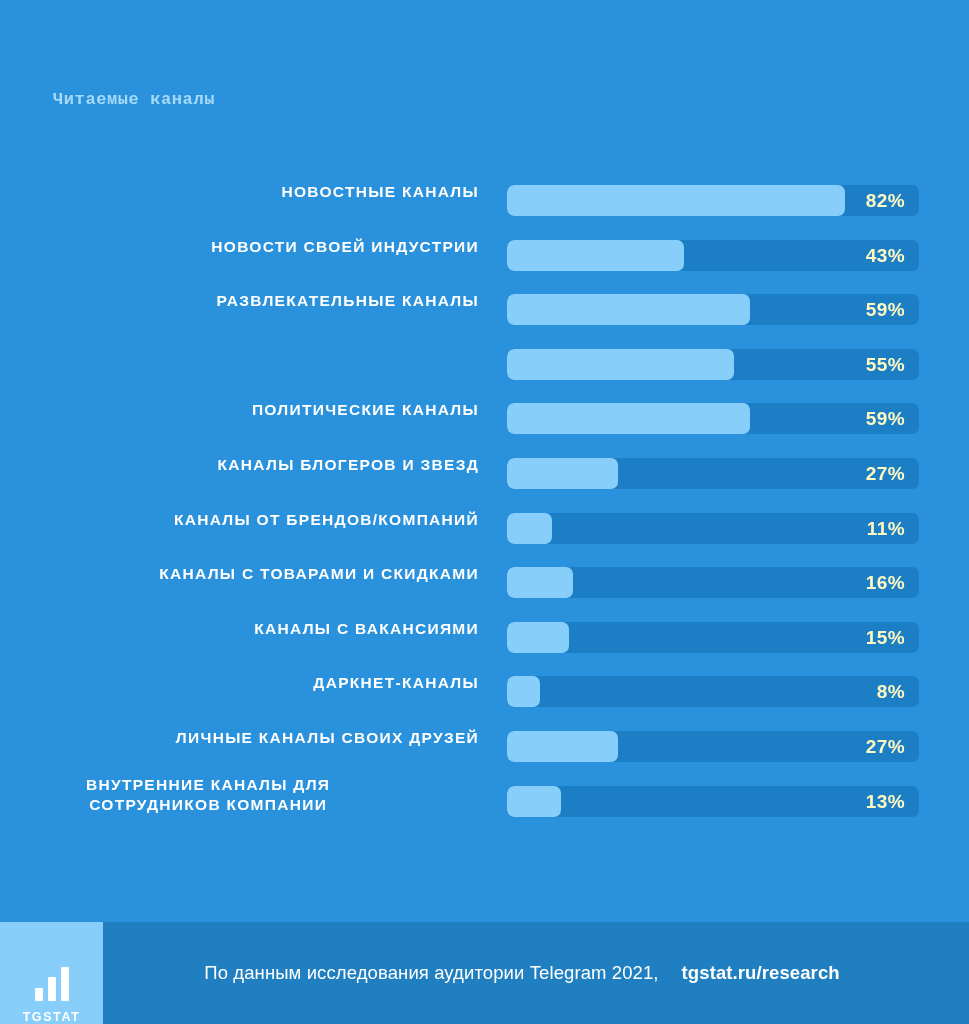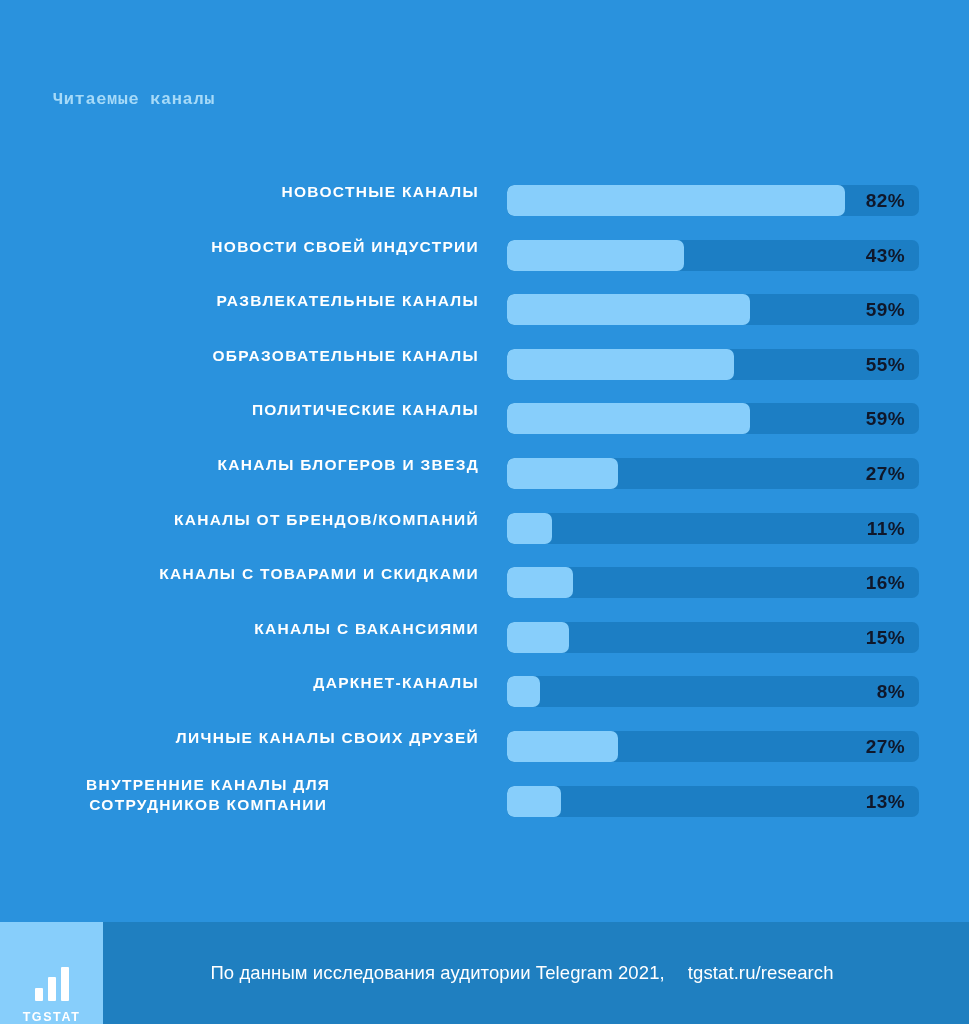--- a/index.html
+++ b/index.html
@@ -85,21 +85,21 @@
     height: 100%;
     background: #87cefb;
     border-radius: 7px;
   }
   .value {
     position: absolute;
     right: 14px;
     top: 0;
     height: 31px;
     line-height: 31px;
-    color: #0f172a;
+    color: #fef9c3;
     font-size: 19px;
     font-weight: bold;
     letter-spacing: 0.4px;
   }
 
   
   .footer {
     position: absolute;
     left: 0;
     bottom: 0;
@@ -150,21 +150,21 @@
     display: flex;
     align-items: center;
     justify-content: center;
     color: #ffffff;
     font-size: 18.5px;
     letter-spacing: 0.1px;
     padding-right: 28px;
     box-sizing: border-box;
   }
   .footer-note .link {
-    font-weight: normal;
+    font-weight: bold;
     margin-left: 23px;
   }
 </style>
 </head>
 <body>
 
 <div class="chart-title">Читаемые каналы</div>
 
 <div class="chart" id="chart-rows">
     <div class="row">
@@ -182,21 +182,20 @@
       </div>
     </div>
     <div class="row">
       <div class="row-label">РАЗВЛЕКАТЕЛЬНЫЕ КАНАЛЫ</div>
       <div class="track">
         <div class="fill" style="width: 59%;"></div>
         <div class="value">59%</div>
       </div>
     </div>
     <div class="row">
-      <div class="row-label">ОБРАЗОВАТЕЛЬНЫЕ КАНАЛЫ</div>
       <div class="track">
         <div class="fill" style="width: 55%;"></div>
         <div class="value">55%</div>
       </div>
     </div>
     <div class="row">
       <div class="row-label">ПОЛИТИЧЕСКИЕ КАНАЛЫ</div>
       <div class="track">
         <div class="fill" style="width: 59%;"></div>
         <div class="value">59%</div>

